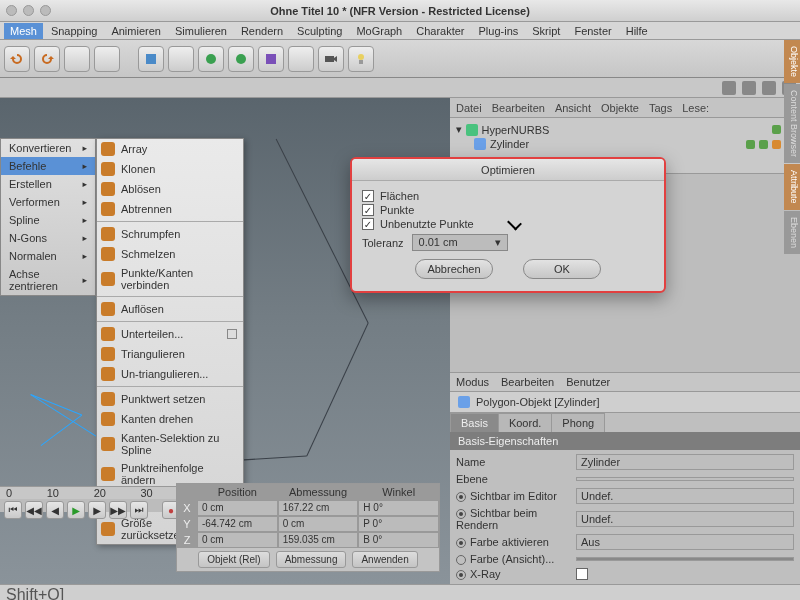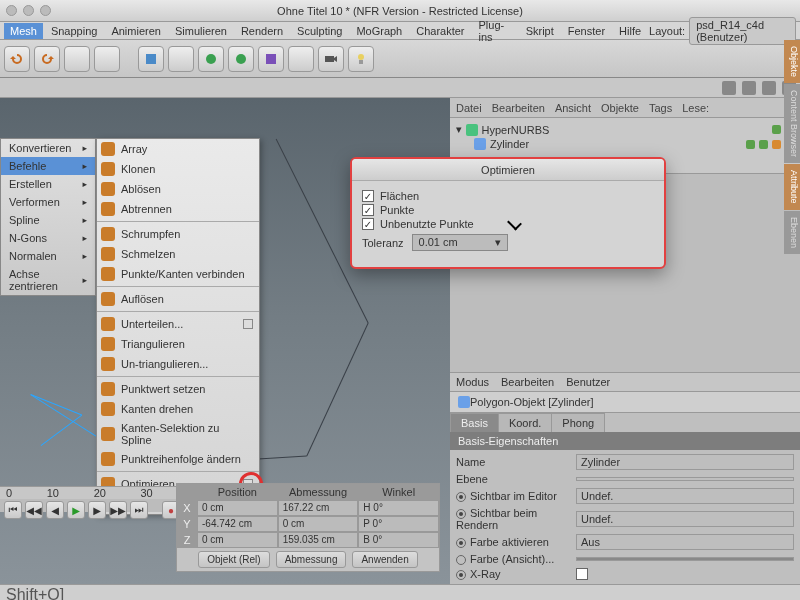--- a/index.html
+++ b/index.html
@@ -1,17 +1,17 @@
 <!DOCTYPE html>
 <html><head>
 <meta charset="utf-8">
 <style>
 * { box-sizing: border-box; margin: 0; padding: 0; font-family: "Lucida Grande", Arial, sans-serif; font-size: 11px; color: #333; }
 body { background: #b8b8b8; width: 800px; height: 600px; overflow: hidden; position: relative; }
-.titlebar { height: 22px; background: linear-gradient(#e8e8e8,#cfcfcf); display:flex; align-items:center; justify-content:center; border-bottom:1px solid #999; }
+.titlebar { height: 22px; background: linear-gradient(#e8e8e8,#cfcfcf); display:flex; align-items:center; justify-content:center; border-bottom:1px solid #999;font-weight:bold; }
 .titlebar .dots { position:absolute; left:6px; display:flex; gap:6px; }
 .titlebar .dot { width:11px; height:11px; border-radius:50%; background:#bbb; border:1px solid #999; }
 .menubar { height:18px; background:#d6d6d6; display:flex; align-items:center; padding:0 4px; gap:2px; border-bottom:1px solid #999; }
 .menubar .mi { padding:2px 6px; cursor:default; }
 .menubar .mi.active { background:#5a91d6; color:#fff; }
 .layout-label { margin-left:auto; display:flex; align-items:center; gap:4px; }
 .layout-sel { background:#c9c9c9; border:1px solid #999; padding:1px 6px; border-radius:3px; }
 .toolbar { height:38px; background:linear-gradient(#d8d8d8,#c6c6c6); border-bottom:1px solid #888; display:flex; align-items:center; padding:0 4px; gap:4px; }
 .tbtn { width:26px; height:26px; border:1px solid #999; border-radius:4px; background:linear-gradient(#eee,#ccc); display:flex; align-items:center; justify-content:center; }
 .tbtn svg { width:16px; height:16px; }
@@ -20,21 +20,21 @@
 
 .main { display:flex; height:calc(600px - 22px - 18px - 38px - 20px - 16px); }
 .main-left { flex:1; position:relative; background:linear-gradient(180deg,#5a656d 0%,#737d84 45%,#8a939a 100%); overflow:hidden; }
 .main-right { width:350px; background:#bfbfbf; display:flex; flex-direction:column; }
 
 
 .dropdown { position:absolute; left:0; top:40px; width:96px; background:linear-gradient(#e0e0e0,#c8c8c8); border:1px solid #888; }
 .dd-item { padding:3px 8px; display:flex; justify-content:space-between; align-items:center; }
 .dd-item.sel { background:#5a91d6; color:#fff; }
 .dd-item .arrow { font-size:9px; }
-.submenu { position:absolute; left:96px; top:40px; width:164px; background:linear-gradient(#eaeaea,#d4d4d4); border:1px solid #888; box-shadow:2px 2px 6px rgba(0,0,0,.3); }
+.submenu { position:absolute; left:96px; top:40px; width:148px; background:linear-gradient(#eaeaea,#d4d4d4); border:1px solid #888; box-shadow:2px 2px 6px rgba(0,0,0,.3); }
 .sub-row { display:flex; align-items:center; padding:3px 6px 3px 4px; gap:6px; }
 .sub-row.disabled { color:#999; }
 .sub-row.circled { position:relative; }
 .sub-ico { width:14px; height:14px; border-radius:3px; background:#c97c2a; flex-shrink:0; }
 .sub-hr { height:1px; background:#aaa; margin:2px 0; }
 .sub-hint { margin-left:auto; width:10px; height:10px; border:1px solid #888; background:#ddd; }
 .red-circle { position:absolute; right:-4px; top:-2px; width:24px; height:24px; border:3px solid #e03030; border-radius:50%; pointer-events:none; }
 
 
 .wire { position:absolute; inset:0; }
@@ -46,21 +46,21 @@
 .obj-header .hdr { color:#444; }
 .obj-tree { background:#c9c9c9; height:56px; padding:4px 6px; border-bottom:1px solid #999; }
 .tree-row { display:flex; align-items:center; gap:4px; padding:1px 0; }
 .tree-row.child { padding-left:18px; }
 .tree-ico { width:12px; height:12px; border-radius:2px; }
 .tree-dots { margin-left:auto; display:flex; gap:4px; }
 .td { width:9px; height:9px; border-radius:2px; background:#777; }
 .td.g { background:#5aa04a; } .td.o { background:#d88a30; }
 .spacer { flex:1; background:#bdbdbd; }
 .attr-hdr { height:20px; background:#c6c6c6; border-top:1px solid #999; border-bottom:1px solid #999; display:flex; align-items:center; padding:0 6px; gap:12px; }
-.attr-title { padding:4px 8px; background:#cfcfcf; border-bottom:1px solid #999; display:flex; align-items:center; }
+.attr-title { padding:4px 8px; background:#cfcfcf; border-bottom:1px solid #999; display:flex; align-items:center; gap:6px; }
 .tabs { display:flex; }
 .tab { padding:3px 10px; background:#b8b8b8; border:1px solid #999; border-bottom:none; margin-right:-1px; }
 .tab.active { background:#8a8a8a; color:#eee; }
 .section-title { background:#7d7d7d; color:#eee; padding:3px 8px; }
 .props { padding:4px 6px; display:grid; grid-template-columns:120px 1fr; row-gap:3px; align-items:center; }
 .props .val { background:#bebebe; border:1px solid #999; padding:1px 4px; }
 .props .radio { width:10px; height:10px; border:1px solid #666; border-radius:50%; display:inline-block; margin-right:4px; vertical-align:middle; }
 .props .radio.on::after { content:""; display:block; width:4px; height:4px; background:#444; border-radius:50%; margin:2px; }
 
 
@@ -116,24 +116,20 @@
   <div class="mi">Animieren</div>
   <div class="mi">Simulieren</div>
   <div class="mi">Rendern</div>
   <div class="mi">Sculpting</div>
   <div class="mi">MoGraph</div>
   <div class="mi">Charakter</div>
   <div class="mi">Plug-ins</div>
   <div class="mi">Skript</div>
   <div class="mi">Fenster</div>
   <div class="mi">Hilfe</div>
-  <div class="layout-label">
-    <span>Layout:</span>
-    <span class="layout-sel">psd_R14_c4d (Benutzer)</span>
-  </div>
 </div>
 
 <div class="toolbar">
   <div class="tbtn">
       <svg viewBox="0 0 16 16">
         <path d="M8 3a5 5 0 1 1-5 5H1l3-3 3 3H5a3 3 0 1 0 3-3z" fill="#c86a20"></path>
       </svg>
     </div>
   <div class="tbtn">
       <svg viewBox="0 0 16 16">
@@ -397,20 +393,24 @@
           <div class="chk on"></div>
           <span>Unbenutzte Punkte</span>
         </div>
       </div>
     <div class="tol-row">
       <span>Toleranz</span>
       <div class="tol-val">
           <span>0.01 cm</span>
           <span>▾</span>
         </div>
+    </div>
+    <div class="dlg-btns">
+      <div class="dbtn">Abbrechen</div>
+      <div class="dbtn">OK</div>
     </div>
   </div>
 </div>
 <div class="cursor"></div>
 
 <div class="timeline">
   <div class="ruler" id="ruler">
       <span>0</span>
       <span>10</span>
       <span>20</span>

